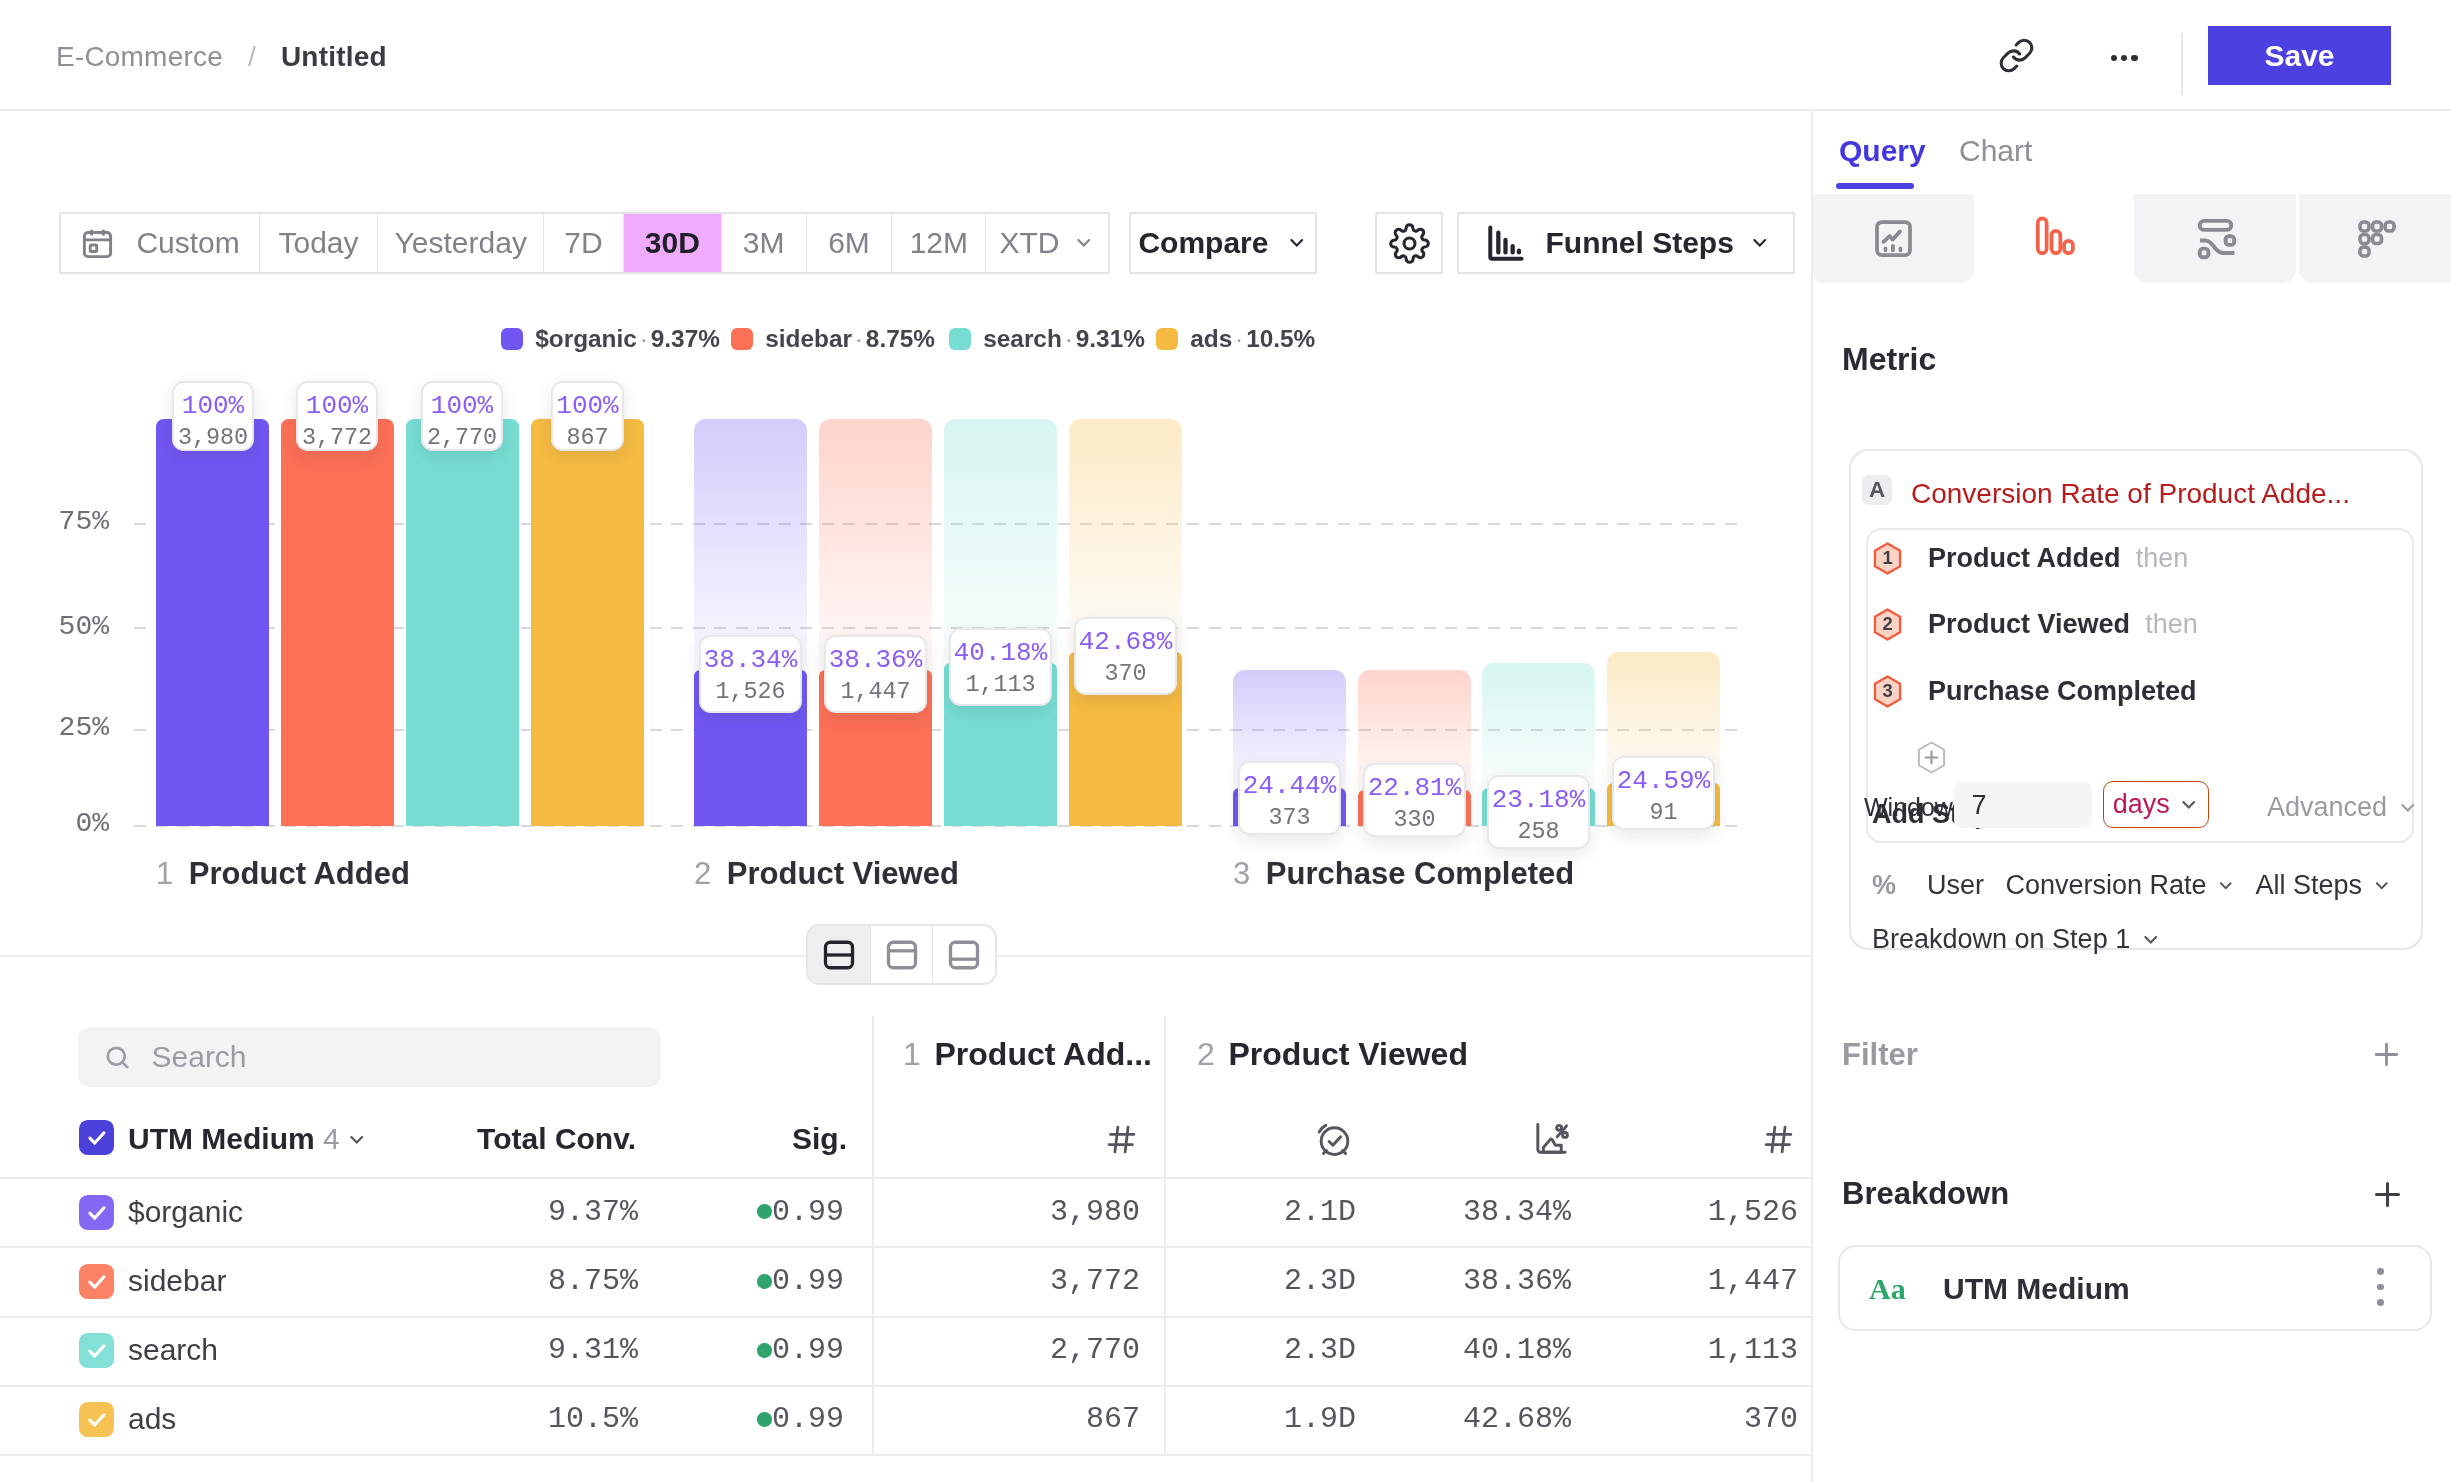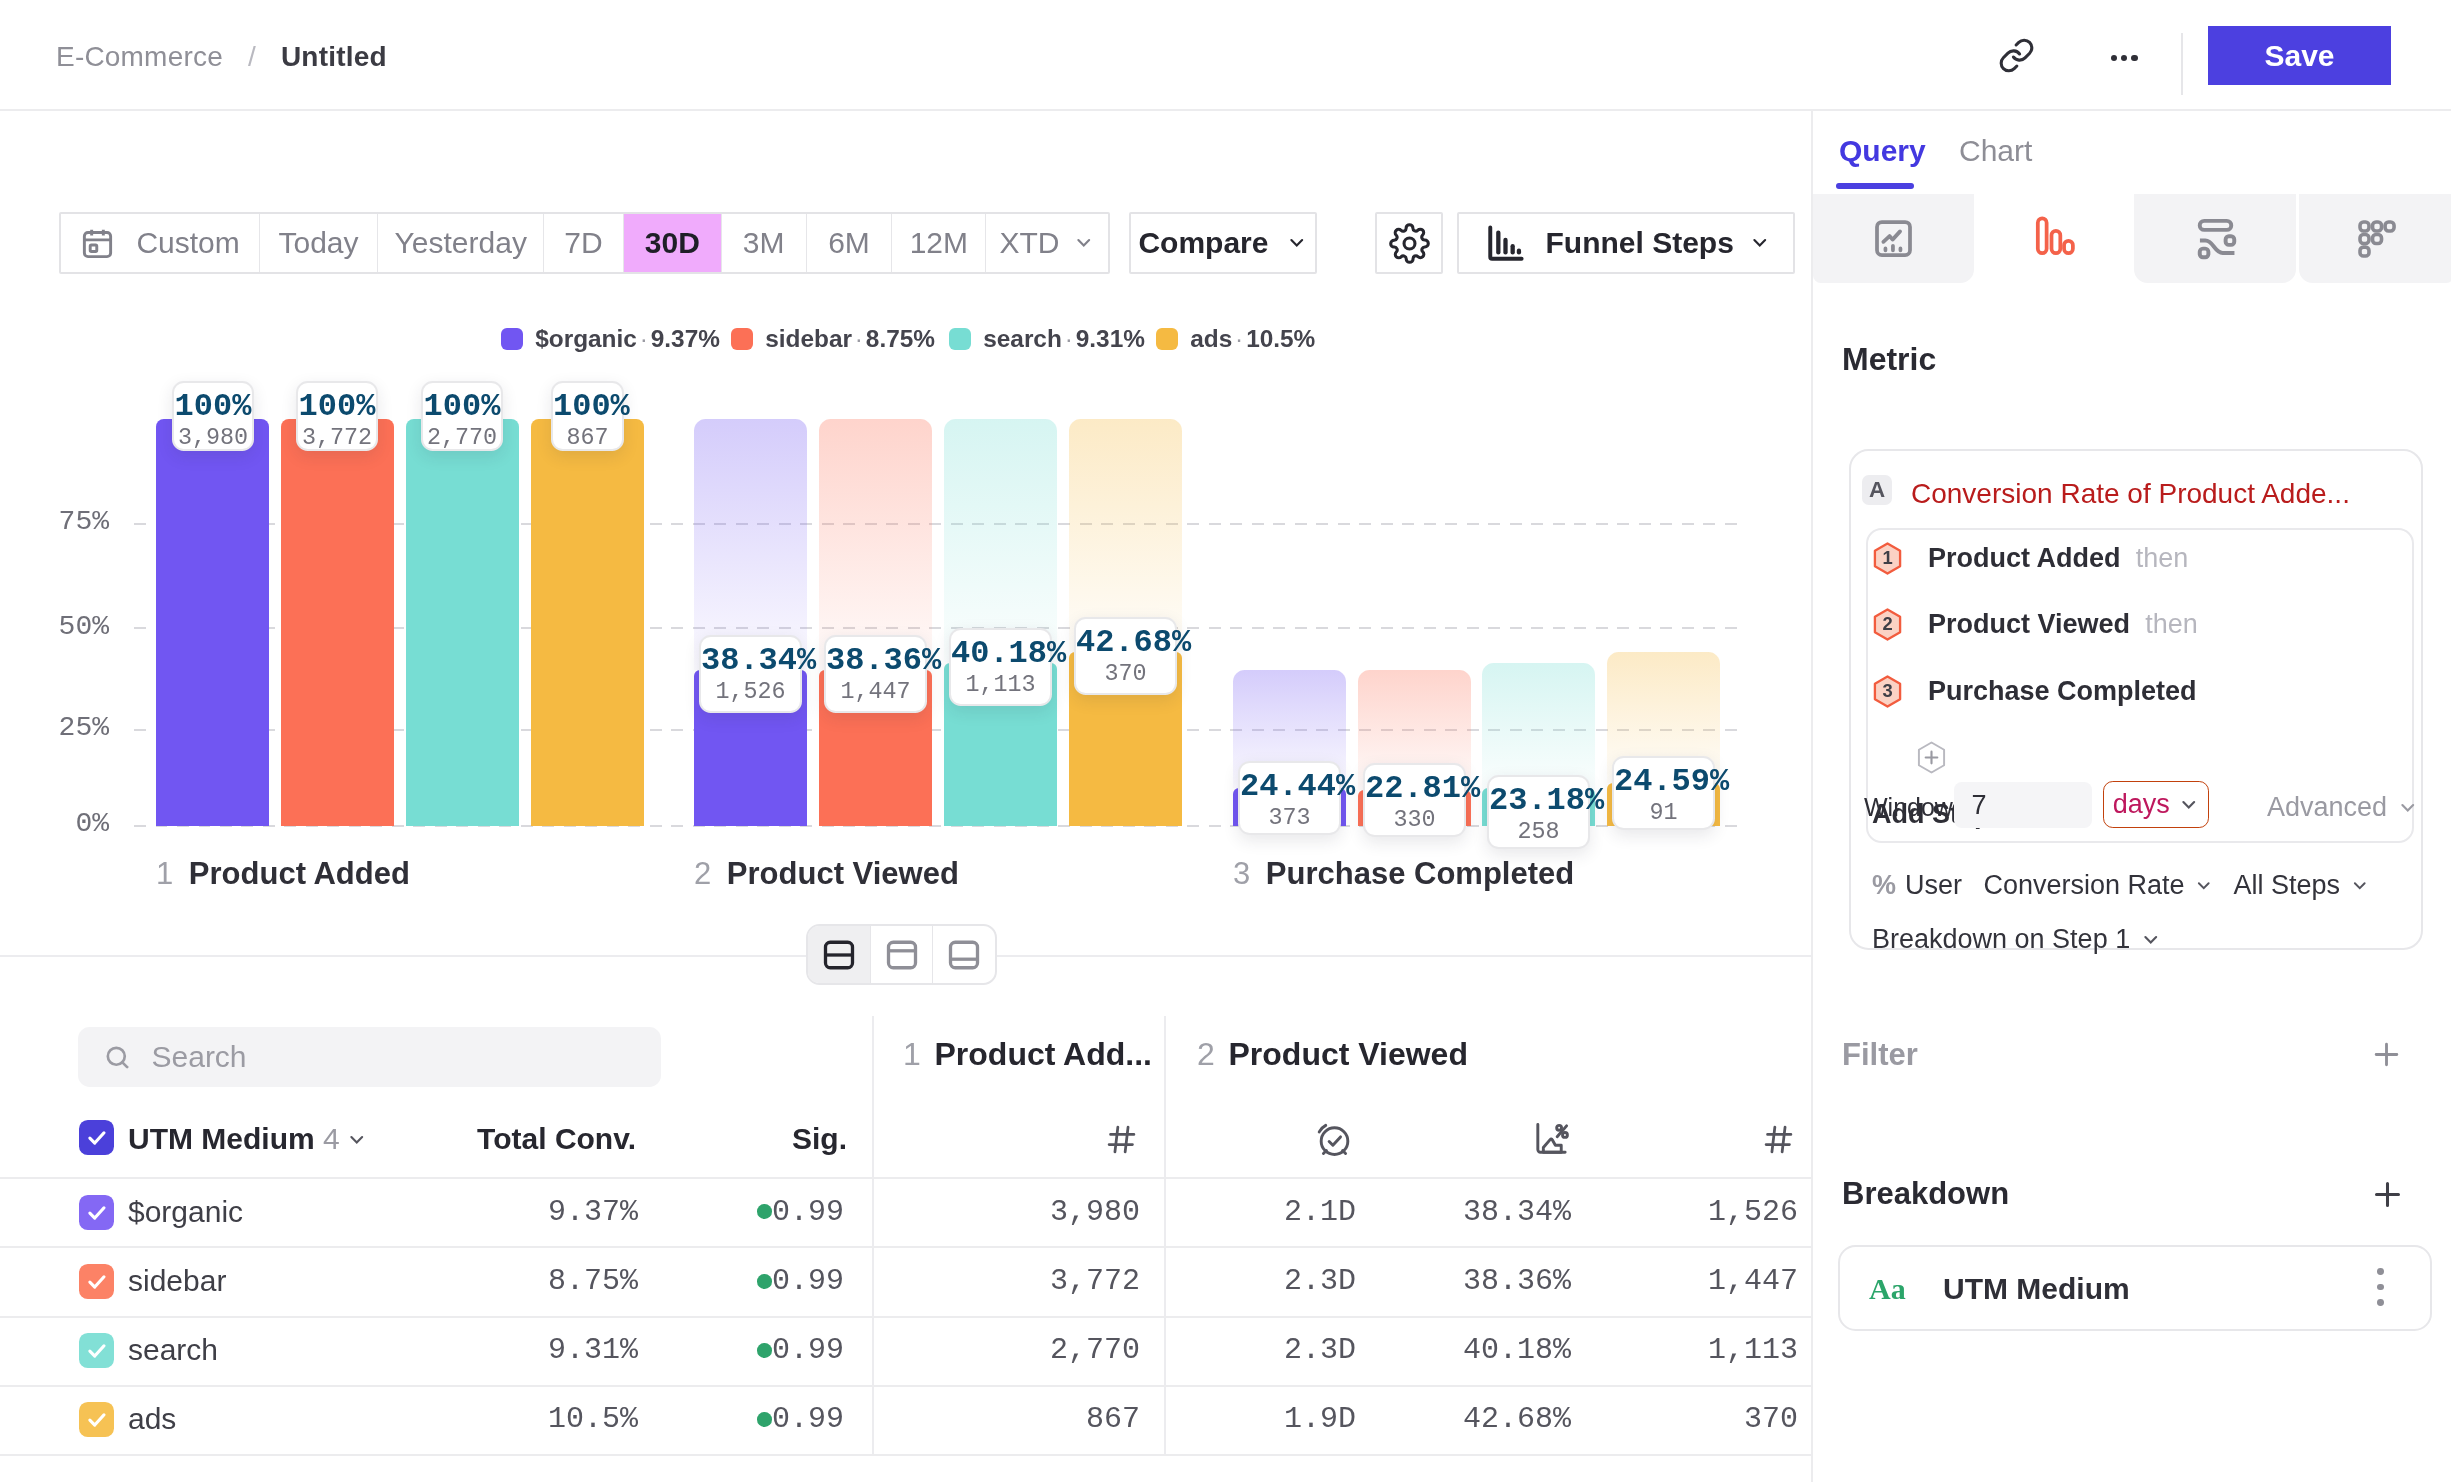--- a/index.html
+++ b/index.html
@@ -35,21 +35,21 @@
   .leg { position:absolute; top:325px; display:flex; align-items:center; gap:12.7px; font-size:24.4px; font-weight:600; color:#44444d; white-space:nowrap; }
   .leg i { width:21.5px; height:21.5px; border-radius:5.9px; display:inline-block; }
   .leg .dot { color:#9b9ba3; font-weight:400; margin:0 2.9px; }
 
   
   .ylab { position:absolute; width:59px; text-align:right; right:2344px; font-size:28px; color:#6f6f78; }
   .grid { position:absolute; left:134px; width:1611px; height:2px; background:repeating-linear-gradient(90deg,#d9d9dd 0 11.7px,transparent 11.7px 21.5px); }
   .bar { position:absolute; width:113px; }
   .ghost { position:absolute; width:113px; border-radius:11.7px 11.7px 0 0; }
   .blabel { position:absolute; background:#fff; border:2px solid #e8e8ea; border-radius:11.7px; box-shadow:0 5.9px 15.6px rgba(40,40,60,.10); text-align:center; padding-top:5.9px; z-index:5; }
-  .blabel .v { font-family:"Liberation Mono", monospace; font-weight:700; font-size:32px; color:#0c4a6e; line-height:35px; }
+  .blabel .v { font-family:"Liberation Mono", monospace; font-weight:400; font-size:26px; color:#8b5cf6; line-height:35px; }
   .blabel .c { font-family:"Liberation Mono", monospace; font-size:23.4px; color:#73737c; line-height:29px; }
   .steplab { position:absolute; top:856px; font-size:31px; color:#9fa0a8; display:flex; gap:15.6px; align-items:baseline; }
   .steplab b { color:#2f2f37; font-weight:700; }
 
   
   #chartdiv { position:absolute; left:0; top:955px; width:1811px; height:2px; background:#ececef; }
   #laytog { position:absolute; left:806px; top:924px; width:191px; height:61px; background:#fff; border:2px solid #e6e6e9; border-radius:13.7px; display:flex; z-index:6; }
   #laytog .lt { flex:1; display:flex; align-items:center; justify-content:center; }
   #laytog .lt + .lt { border-left:1px solid #e6e6e9; }
   #laytog .lt.sel { background:#efeff1; border-radius:10.7px 0 0 10.7px; }
@@ -468,21 +468,21 @@
       </svg>
   </div>
   <div class="sb row" style="left:454px;top:681px;gap:9.8px;font-size:27px;color:#9a9aa2;font-weight:500;white-space:nowrap;">Advanced
     <svg class="chev" viewBox="0 0 24 24" fill="none" stroke="#9a9aa2" stroke-width="2.4" stroke-linecap="round">
         <path d="M6 9l6 6 6-6"></path>
       </svg>
   </div>
 
   <div class="sb row" style="left:59px;top:759px;gap:0;font-size:27px;color:#33333b;font-weight:400;white-space:nowrap;">
     <span class="graytxt" style="font-weight:600;">%</span>
-    <span style="margin-left:9px;">User</span>
+    <span style="margin-left:31px;">User</span>
     <span style="margin-left:21.5px;">Conversion Rate</span>
     <svg class="chev" style="margin-left:9.8px;width:19.5px;height:19.5px;" viewBox="0 0 24 24" fill="none" stroke="#55555e" stroke-width="2.4" stroke-linecap="round">
         <path d="M6 9l6 6 6-6"></path>
       </svg>
     <span style="margin-left:19.5px;">All Steps</span>
     <svg class="chev" style="margin-left:9.8px;width:19.5px;height:19.5px;" viewBox="0 0 24 24" fill="none" stroke="#55555e" stroke-width="2.4" stroke-linecap="round">
         <path d="M6 9l6 6 6-6"></path>
       </svg>
   </div>
 

